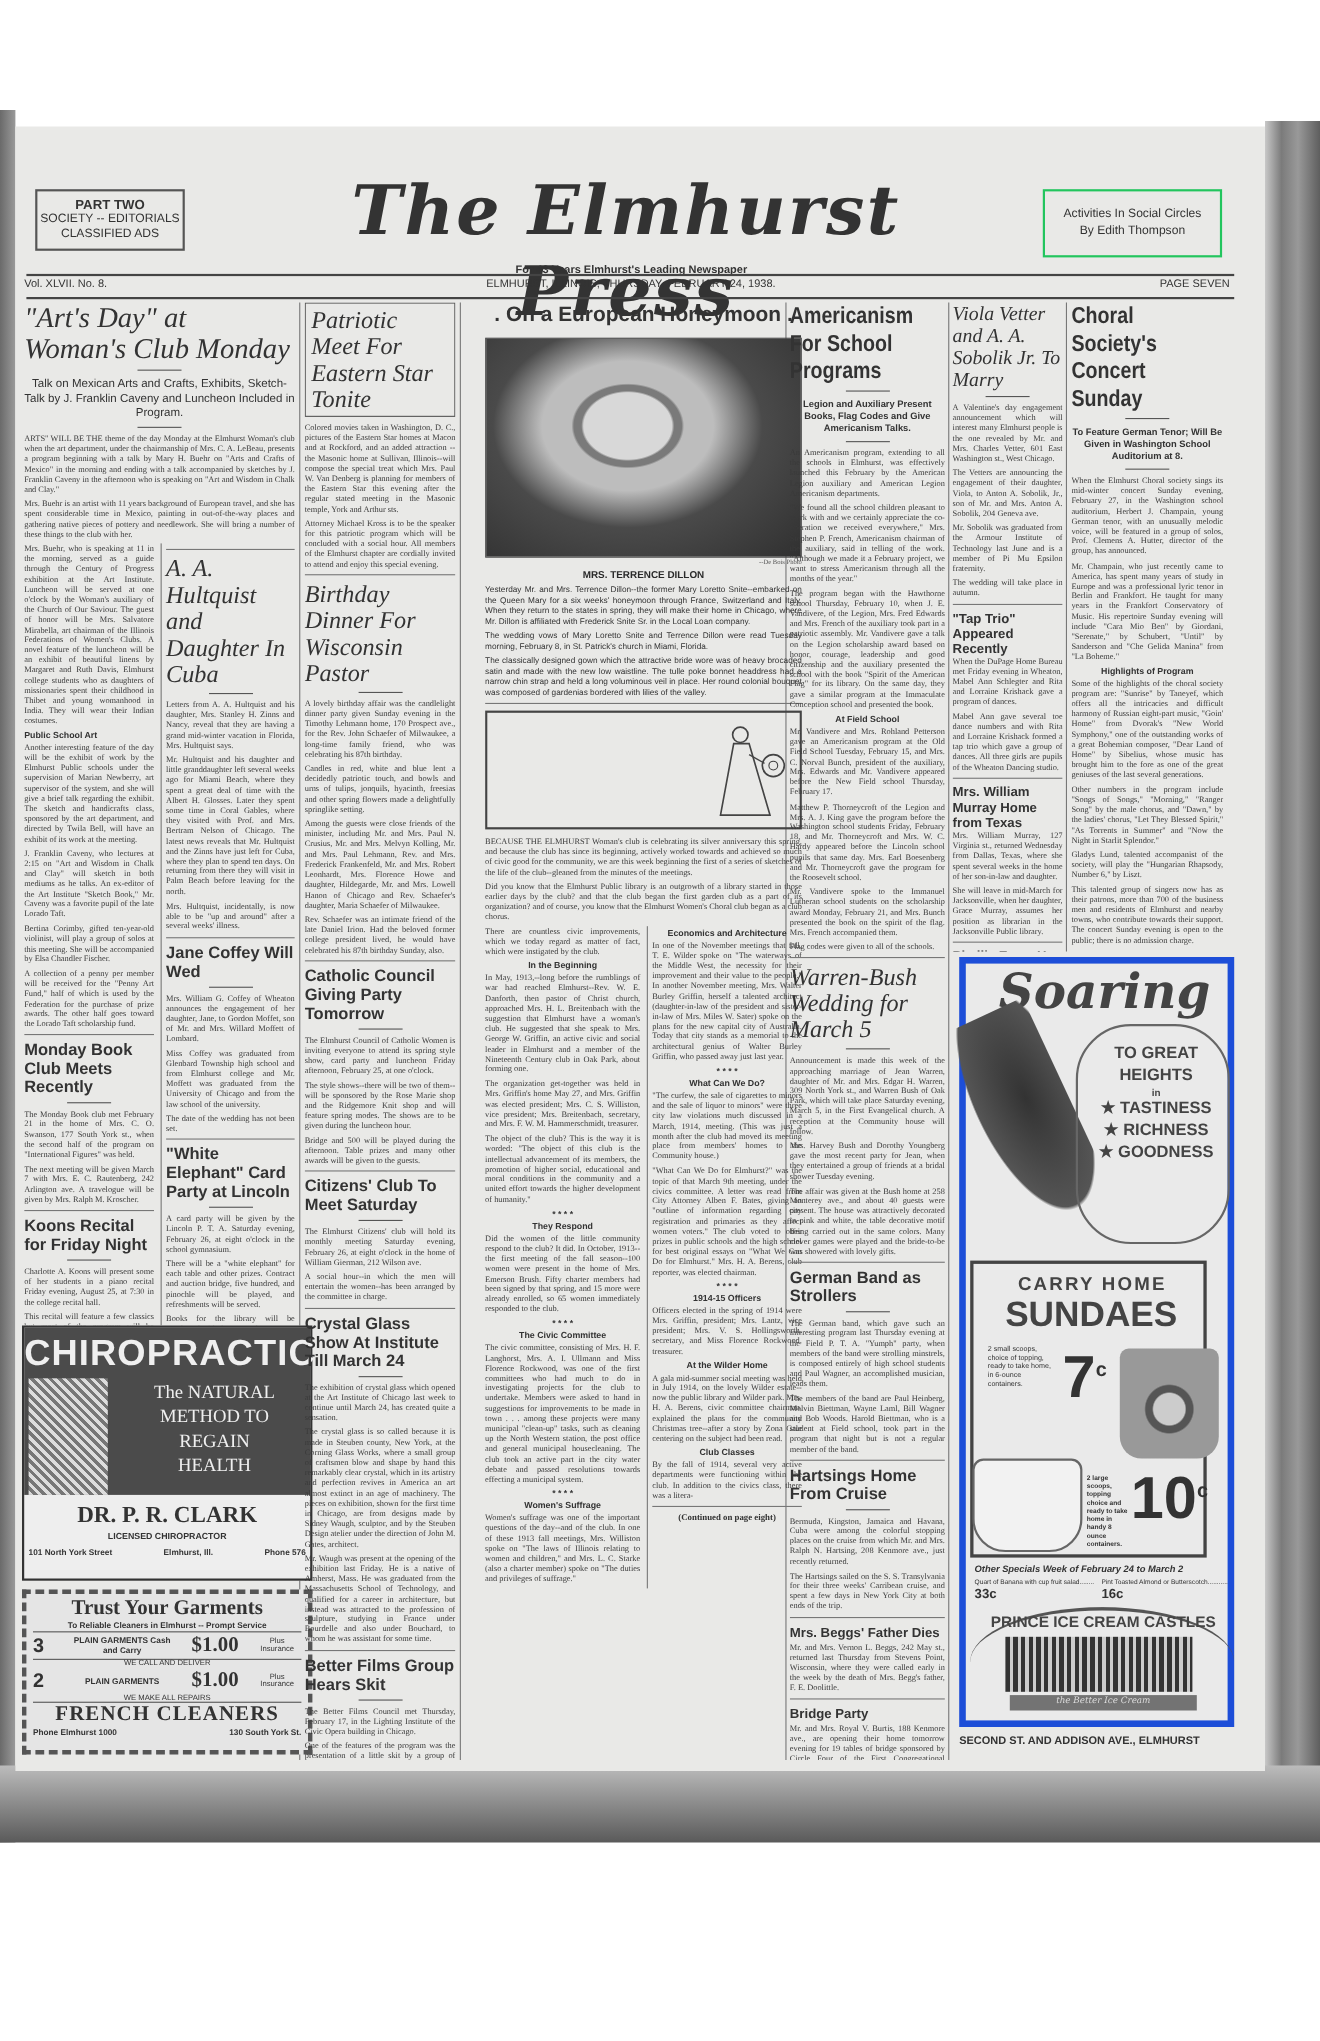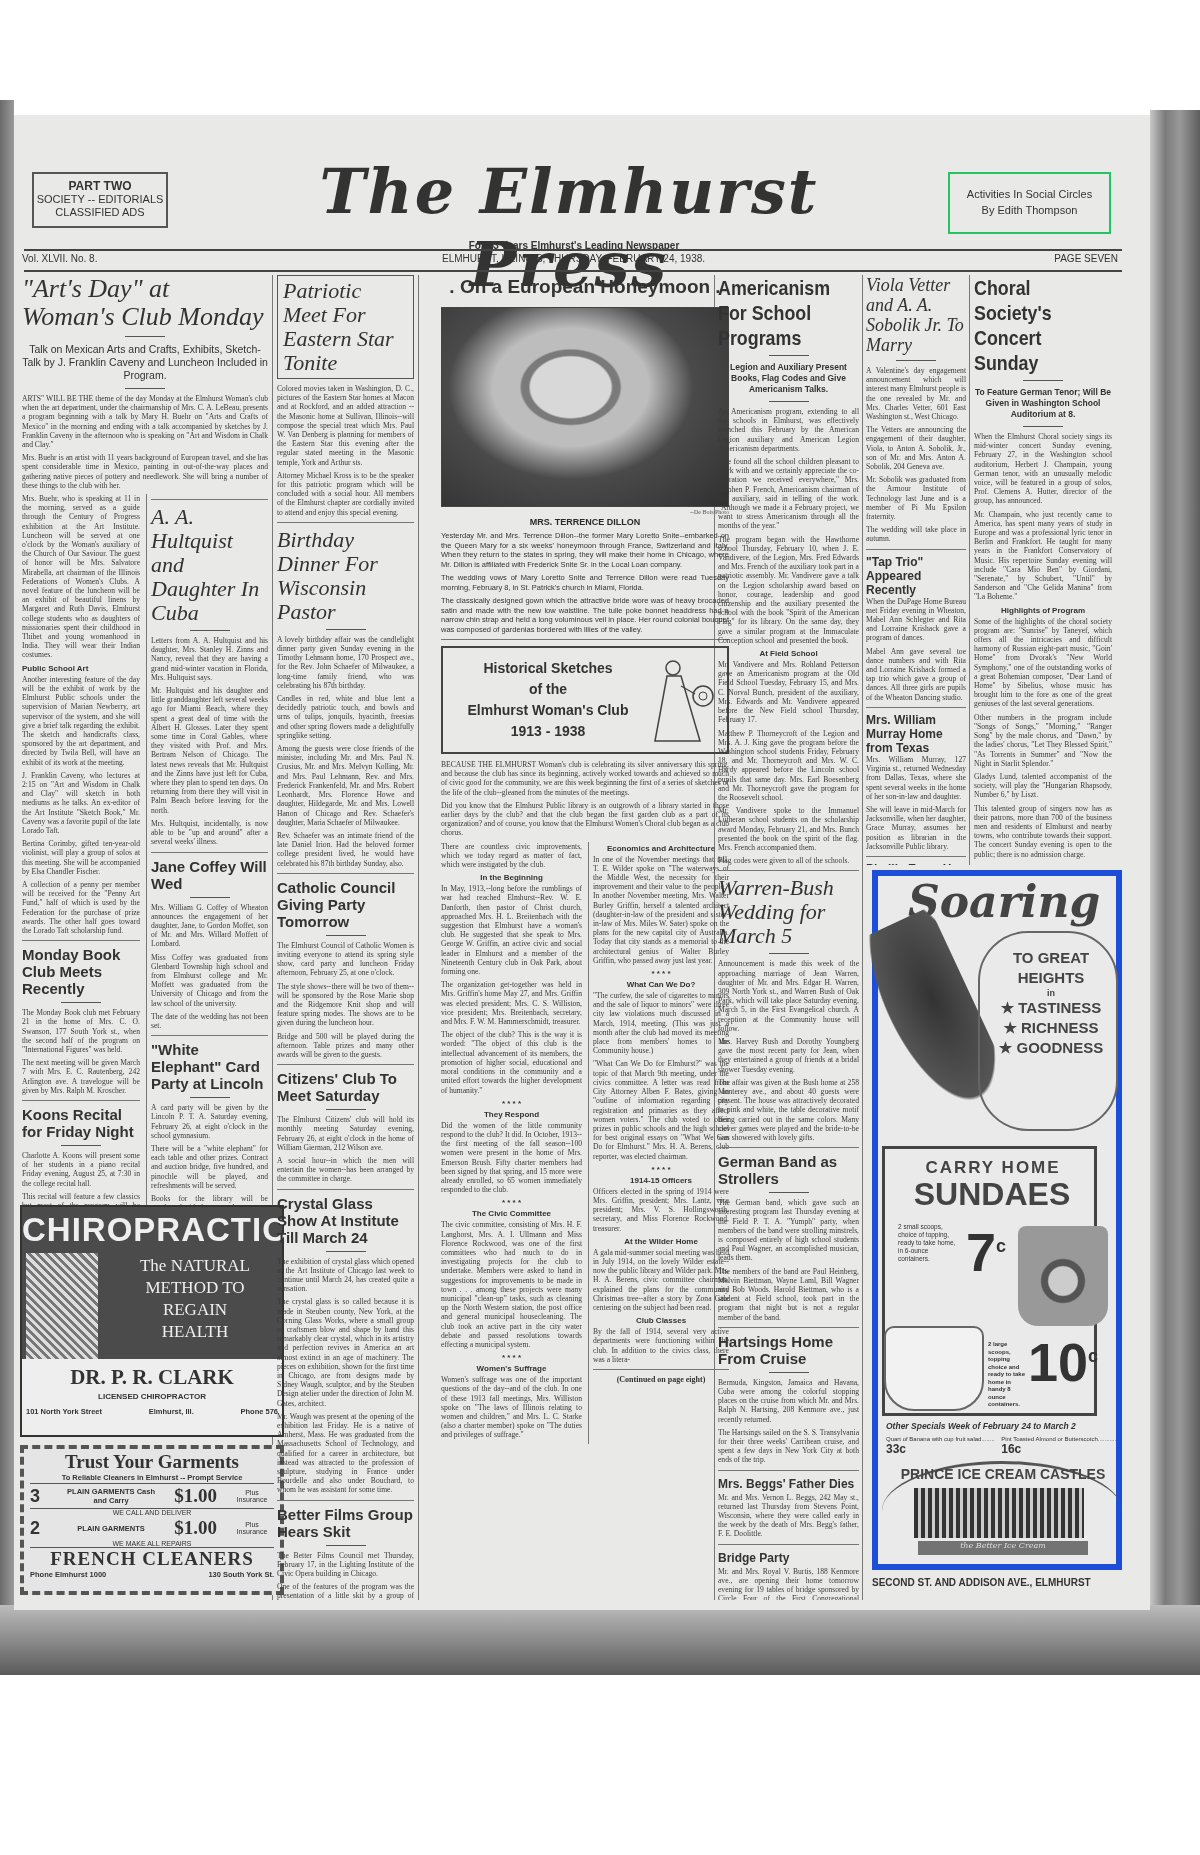--- a/index.html
+++ b/index.html
@@ -260,26 +260,20 @@
   <div class="col" style="left:427px; width:288px; height:1325px;">
     <div class="hd-sans" style="font-size:19px; text-align:center; line-height:24px;">. On a European Honeymoon .</div>
     <div class="photo"></div>
     <div class="photo-credit">--De Bois Photo</div>
     <div class="caption-name">MRS. TERRENCE DILLON</div>
     <div class="cap-body">Yesterday Mr. and Mrs. Terrence Dillon--the former Mary Loretto Snite--embarked on the Queen Mary for a six weeks' honeymoon through France, Switzerland and Italy. When they return to the states in spring, they will make their home in Chicago, where Mr. Dillon is affiliated with Frederick Snite Sr. in the Local Loan company.</div>
     <div class="cap-body">The wedding vows of Mary Loretto Snite and Terrence Dillon were read Tuesday morning, February 8, in St. Patrick's church in Miami, Florida.</div>
     <div class="cap-body">The classically designed gown which the attractive bride wore was of heavy brocaded satin and made with the new low waistline. The tulle poke bonnet headdress had a narrow chin strap and held a long voluminous veil in place. Her round colonial bouquet was composed of gardenias bordered with lilies of the valley.</div>
     <div class="sep-rule"></div>
     <div class="hist-box">
-      <div class="lines">
-        <div>Historical Sketches</div>
-        <div>of the</div>
-        <div>Elmhurst Woman's Club</div>
-        <div>1913 - 1938</div>
-      </div>
       <svg class="lady" viewBox="0 0 70 90">
         <circle cx="28" cy="12" r="7" fill="none" stroke="#444" stroke-width="1.5"></circle>
         <path d="M22 20 L10 85 L55 85 L36 20 Z" fill="none" stroke="#444" stroke-width="1.5"></path>
         <circle cx="58" cy="40" r="10" fill="none" stroke="#444" stroke-width="1.5"></circle>
         <circle cx="58" cy="40" r="4" fill="none" stroke="#444" stroke-width="1"></circle>
         <path d="M36 30 L50 38" stroke="#444" stroke-width="1.2"></path>
       </svg>
     </div>
     <div class="body">BECAUSE THE ELMHURST Woman's club is celebrating its silver anniversary this spring, and because the club has since its beginning, actively worked towards and achieved so much of civic good for the community, we are this week beginning the first of a series of sketches of the life of the club--gleaned from the minutes of the meetings.</div>
     <div class="body">Did you know that the Elmhurst Public library is an outgrowth of a library started in those earlier days by the club? and that the club began the first garden club as a part of its organization? and of course, you know that the Elmhurst Women's Choral club began as a club chorus.</div>

